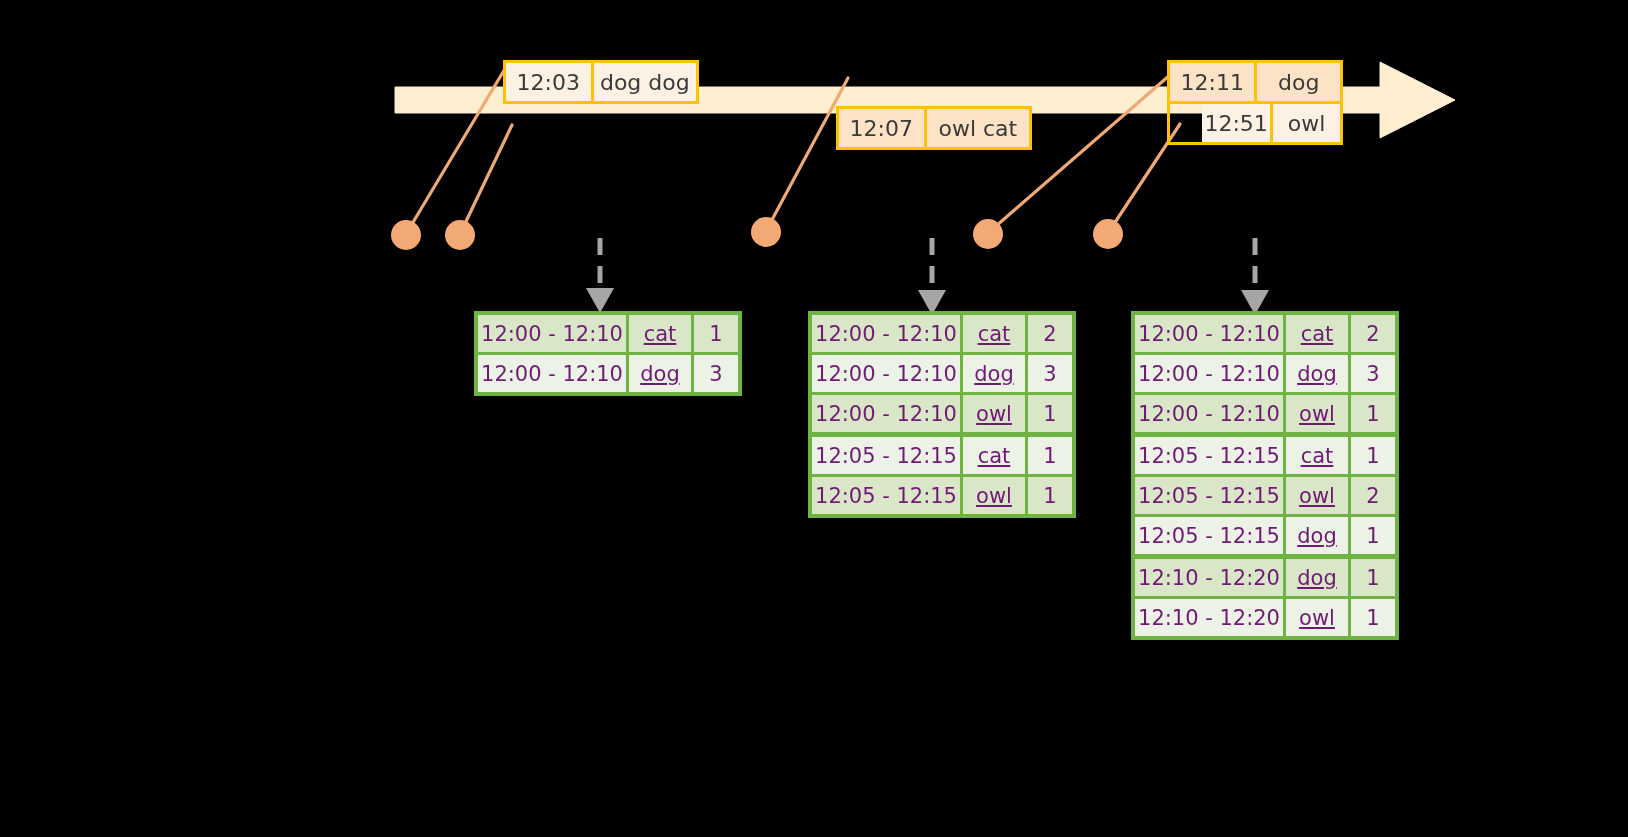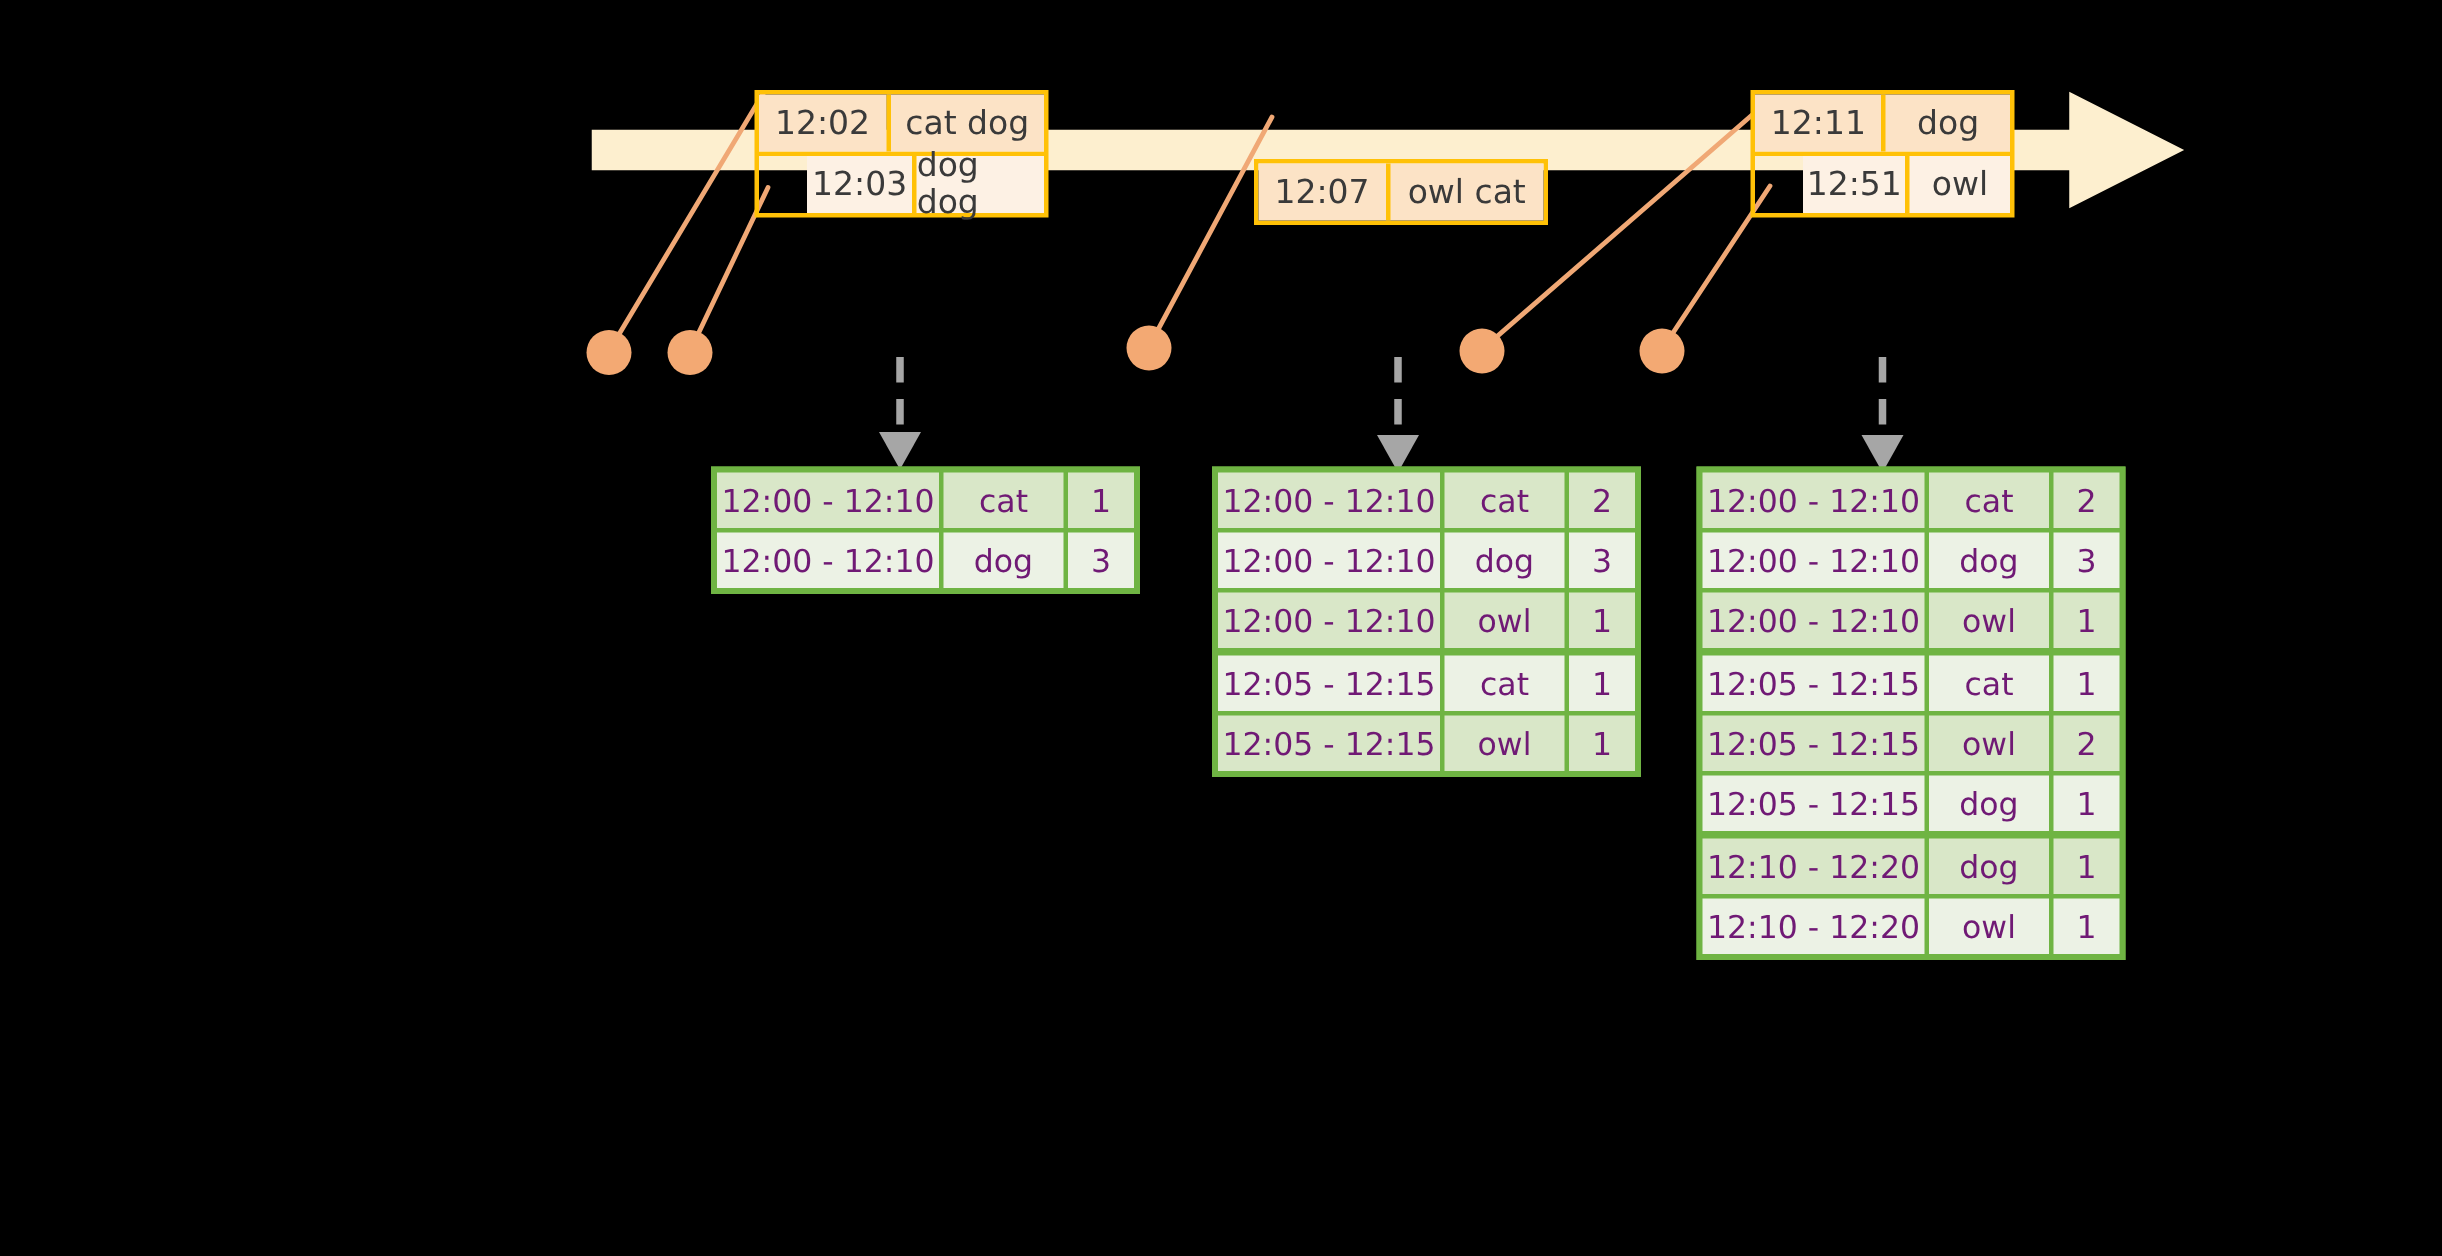--- a/index.html
+++ b/index.html
@@ -19,21 +19,21 @@
   .tintA{background:#FCE3C6;}
   .tintB{background:#FDF1E4;}
 
   
   .agg-table{position:absolute;border:4px solid #6FB443;box-sizing:border-box;
              background:#6FB443;display:flex;flex-direction:column;gap:0;}
   .agg-row{display:flex;box-sizing:border-box;}
   .agg-cell{display:flex;align-items:center;justify-content:center;
             font-size:21px;color:#701a75;height:37px;box-sizing:border-box;}
   .c-win{width:148px;}
-  .c-key{width:80px;margin-left:3px;}
+  .c-key{width:62px;margin-left:3px;text-decoration:underline;}
   .c-cnt{width:44px;margin-left:3px;}
   .gA{background:#D9E7C8;}
   .gB{background:#ECF2E5;}
   .grp-gap{margin-top:5px;}
   .row-gap{margin-top:3px;}
 </style>
 </head>
 <body>
 
 <div id="stage">
@@ -64,24 +64,20 @@
       <line x1="600" y1="238" x2="600" y2="290" stroke-dasharray="17,11"></line>
       <path d="M586,288 L614,288 L600,313 Z" stroke="none"></path>
       <line x1="932" y1="238" x2="932" y2="292" stroke-dasharray="17,11"></line>
       <path d="M918,290 L946,290 L932,315 Z" stroke="none"></path>
       <line x1="1255" y1="238" x2="1255" y2="292" stroke-dasharray="17,11"></line>
       <path d="M1241,290 L1269,290 L1255,315 Z" stroke="none"></path>
     </g>
   </svg>
 
   <div class="evt-box" style="left:503px;top:60px;width:196px;">
-    <div class="evt-row">
-      <div class="evt-cell evt-time tintA">12:02</div>
-      <div class="evt-cell evt-txt tintA" style="width:107px;">cat dog</div>
-    </div>
     <div class="evt-row">
       <div class="evt-cell evt-time tintB">12:03</div>
       <div class="evt-cell evt-txt tintB" style="width:107px;">dog dog</div>
     </div>
   </div>
 
   <div class="evt-box" style="left:836px;top:80px;width:196px;margin-top:26px;">
     <div class="evt-row">
       <div class="evt-cell evt-time tintA">12:07</div>
       <div class="evt-cell evt-txt tintA" style="width:107px;">owl cat</div>

